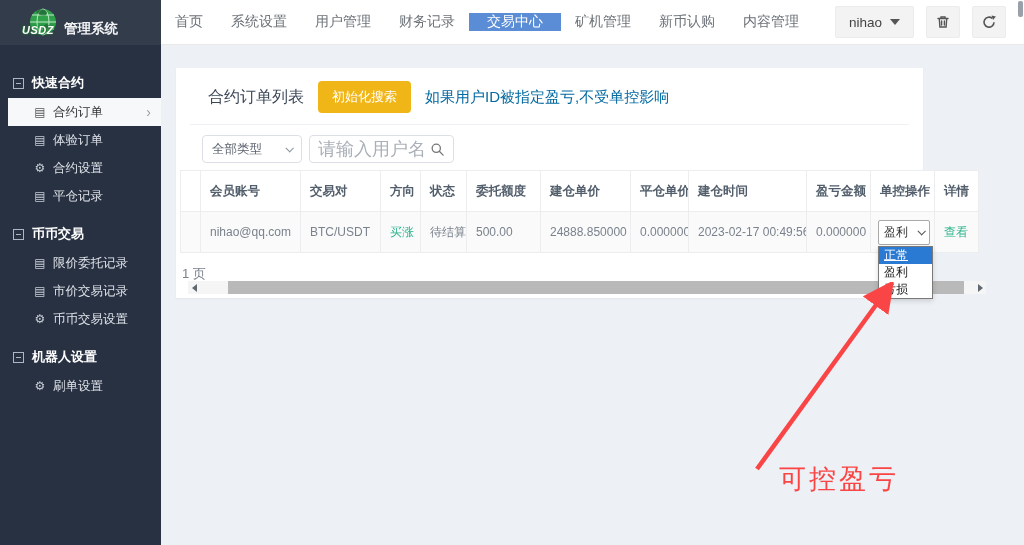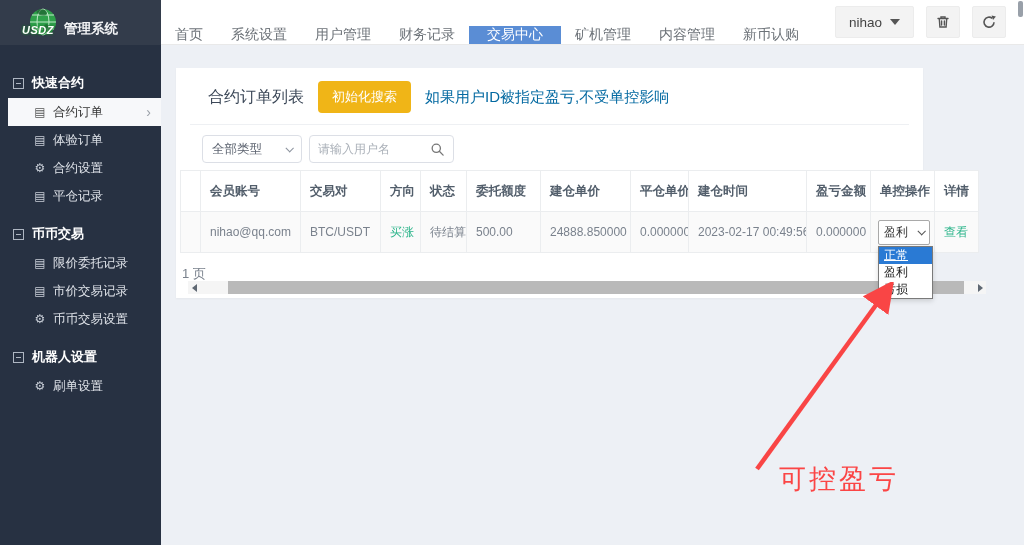--- a/index.html
+++ b/index.html
@@ -20,41 +20,41 @@
   .collapse-box::after { content:""; position:absolute; left:2px; right:2px; top:4px; height:1px; background:#aeb6c2; }
   .side-item { height:28px; display:flex; align-items:center; padding-left:33px; color:#dfe3e9; font-size:12.5px; cursor:pointer; }
   .side-item .glyph { font-size:12px; color:#c9cfd8; margin-right:6px; width:14px; text-align:center; }
   .side-item.active { background:#f7f8fa; color:#333; margin-left:8px; padding-left:25px; }
   .side-item.active .glyph { color:#555; }
   .side-item .chev-right { margin-left:auto; margin-right:10px; color:#9aa0a8; font-size:14px; line-height:1; display:none; }
   .side-item.active .chev-right { display:block; }
 
   
   .topbar { position:absolute; left:161px; top:0; width:863px; height:45px; background:#fff; border-bottom:1px solid #e9e9e9; display:flex; align-items:stretch; }
-  .topnav { display:flex; align-items:flex-end; }
+  .topnav { display:flex; align-items:center; }
   .topnav-item { display:flex; align-items:center; padding:0 14px; font-size:14px; color:#6c7278; cursor:pointer; }
   .topnav-item.active { background:#5a8dd5; color:#fff; padding:0 18px; }
   .topbar-right { margin-left:auto; display:flex; align-items:center; gap:12px; padding-right:18px; }
   .admin-btn { background:#f3f3f3; border:1px solid #ececec; border-radius:2px; height:32px; padding:0 13px; display:flex; align-items:center; gap:8px; font-size:13.5px; color:#444; cursor:pointer; }
   .caret-down { width:0; height:0; border-left:5px solid transparent; border-right:5px solid transparent; border-top:6px solid #555; }
   .icon-btn { background:#f3f3f3; border:1px solid #ececec; border-radius:2px; width:34px; height:32px; display:flex; align-items:center; justify-content:center; cursor:pointer; }
 
   
   .panel { position:absolute; left:176px; top:68px; width:747px; height:230px; background:#fff; box-shadow:0 1px 2px rgba(0,0,0,.04); }
   .panel-head { display:flex; align-items:center; gap:14px; padding:13px 16px 11px 32px; }
   .panel-title { font-size:16px; color:#3c4858; }
   .init-btn { background:#f0b517; color:#fff; font-size:13px; border:none; border-radius:4px; padding:7px 14px; cursor:pointer; }
   .notice { color:#0369a1; font-size:15px; }
   .panel-divider { border-bottom:1px solid #eef0f3; margin:0 14px; }
   .filter-row { margin:10px 16px 0 26px; display:flex; gap:7px; }
   .type-select { width:100px; height:28px; border:1px solid #dcdfe6; border-radius:4px; display:flex; align-items:center; padding:0 9px; font-size:12.5px; color:#5d6470; cursor:pointer; background:#fff; }
   .type-select .chev { margin-left:auto; }
   .chev { width:6px; height:6px; border-right:1.4px solid #8c939e; border-bottom:1.4px solid #8c939e; transform:rotate(45deg) translateY(-1px); }
   .search-box { width:145px; height:28px; border:1px solid #dcdfe6; border-radius:4px; display:flex; align-items:center; padding:0 8px; background:#fff; }
-  .search-box input { border:none; outline:none; flex:1; font-size:12px; color:#333; min-width:0; font-family:inherit; }
+  .search-box input { border:none; outline:none; flex:1; font-size:18px; color:#333; min-width:0; font-family:inherit; }
   .search-box input::placeholder { color:#aab0b8; }
 
   
   .table-wrap { margin:7px 0 0 4px; }
   table { border-collapse:collapse; table-layout:fixed; width:798px; font-size:12px;border-radius:14px; }
   col.c0{width:20px} col.c1{width:100px} col.c2{width:80px} col.c3{width:40px} col.c4{width:46px} col.c5{width:74px}
   col.c6{width:90px} col.c7{width:58px} col.c8{width:118px} col.c9{width:64px} col.c10{width:64px} col.c11{width:44px}
   th,td { border:1px solid #ebedef; padding:0 9px; height:41px; text-align:left; overflow:hidden; white-space:nowrap; }
   th { color:#525e6b; font-size:12.5px; font-weight:bold; background:#fff; }
   td { color:#7a828d; background:#fafafa; }
@@ -165,22 +165,22 @@
 </div>
 
 <div class="topbar">
   <div class="topnav">
     <div class="topnav-item">首页</div>
     <div class="topnav-item">系统设置</div>
     <div class="topnav-item">用户管理</div>
     <div class="topnav-item">财务记录</div>
     <div class="topnav-item active">交易中心</div>
     <div class="topnav-item">矿机管理</div>
+    <div class="topnav-item">新币认购</div>
     <div class="topnav-item">内容管理</div>
-    <div class="topnav-item">新币认购</div>
   </div>
   <div class="topbar-right">
     <div class="admin-btn">
       <span>nihao</span>
       <span class="caret-down"></span>
     </div>
     <div class="icon-btn">
       <svg width="16" height="16" viewBox="0 0 16 16">
         <path class="stroke" d="M3 4.5h10"></path>
         <path class="stroke" d="M6 4.2V3h4v1.2"></path>

